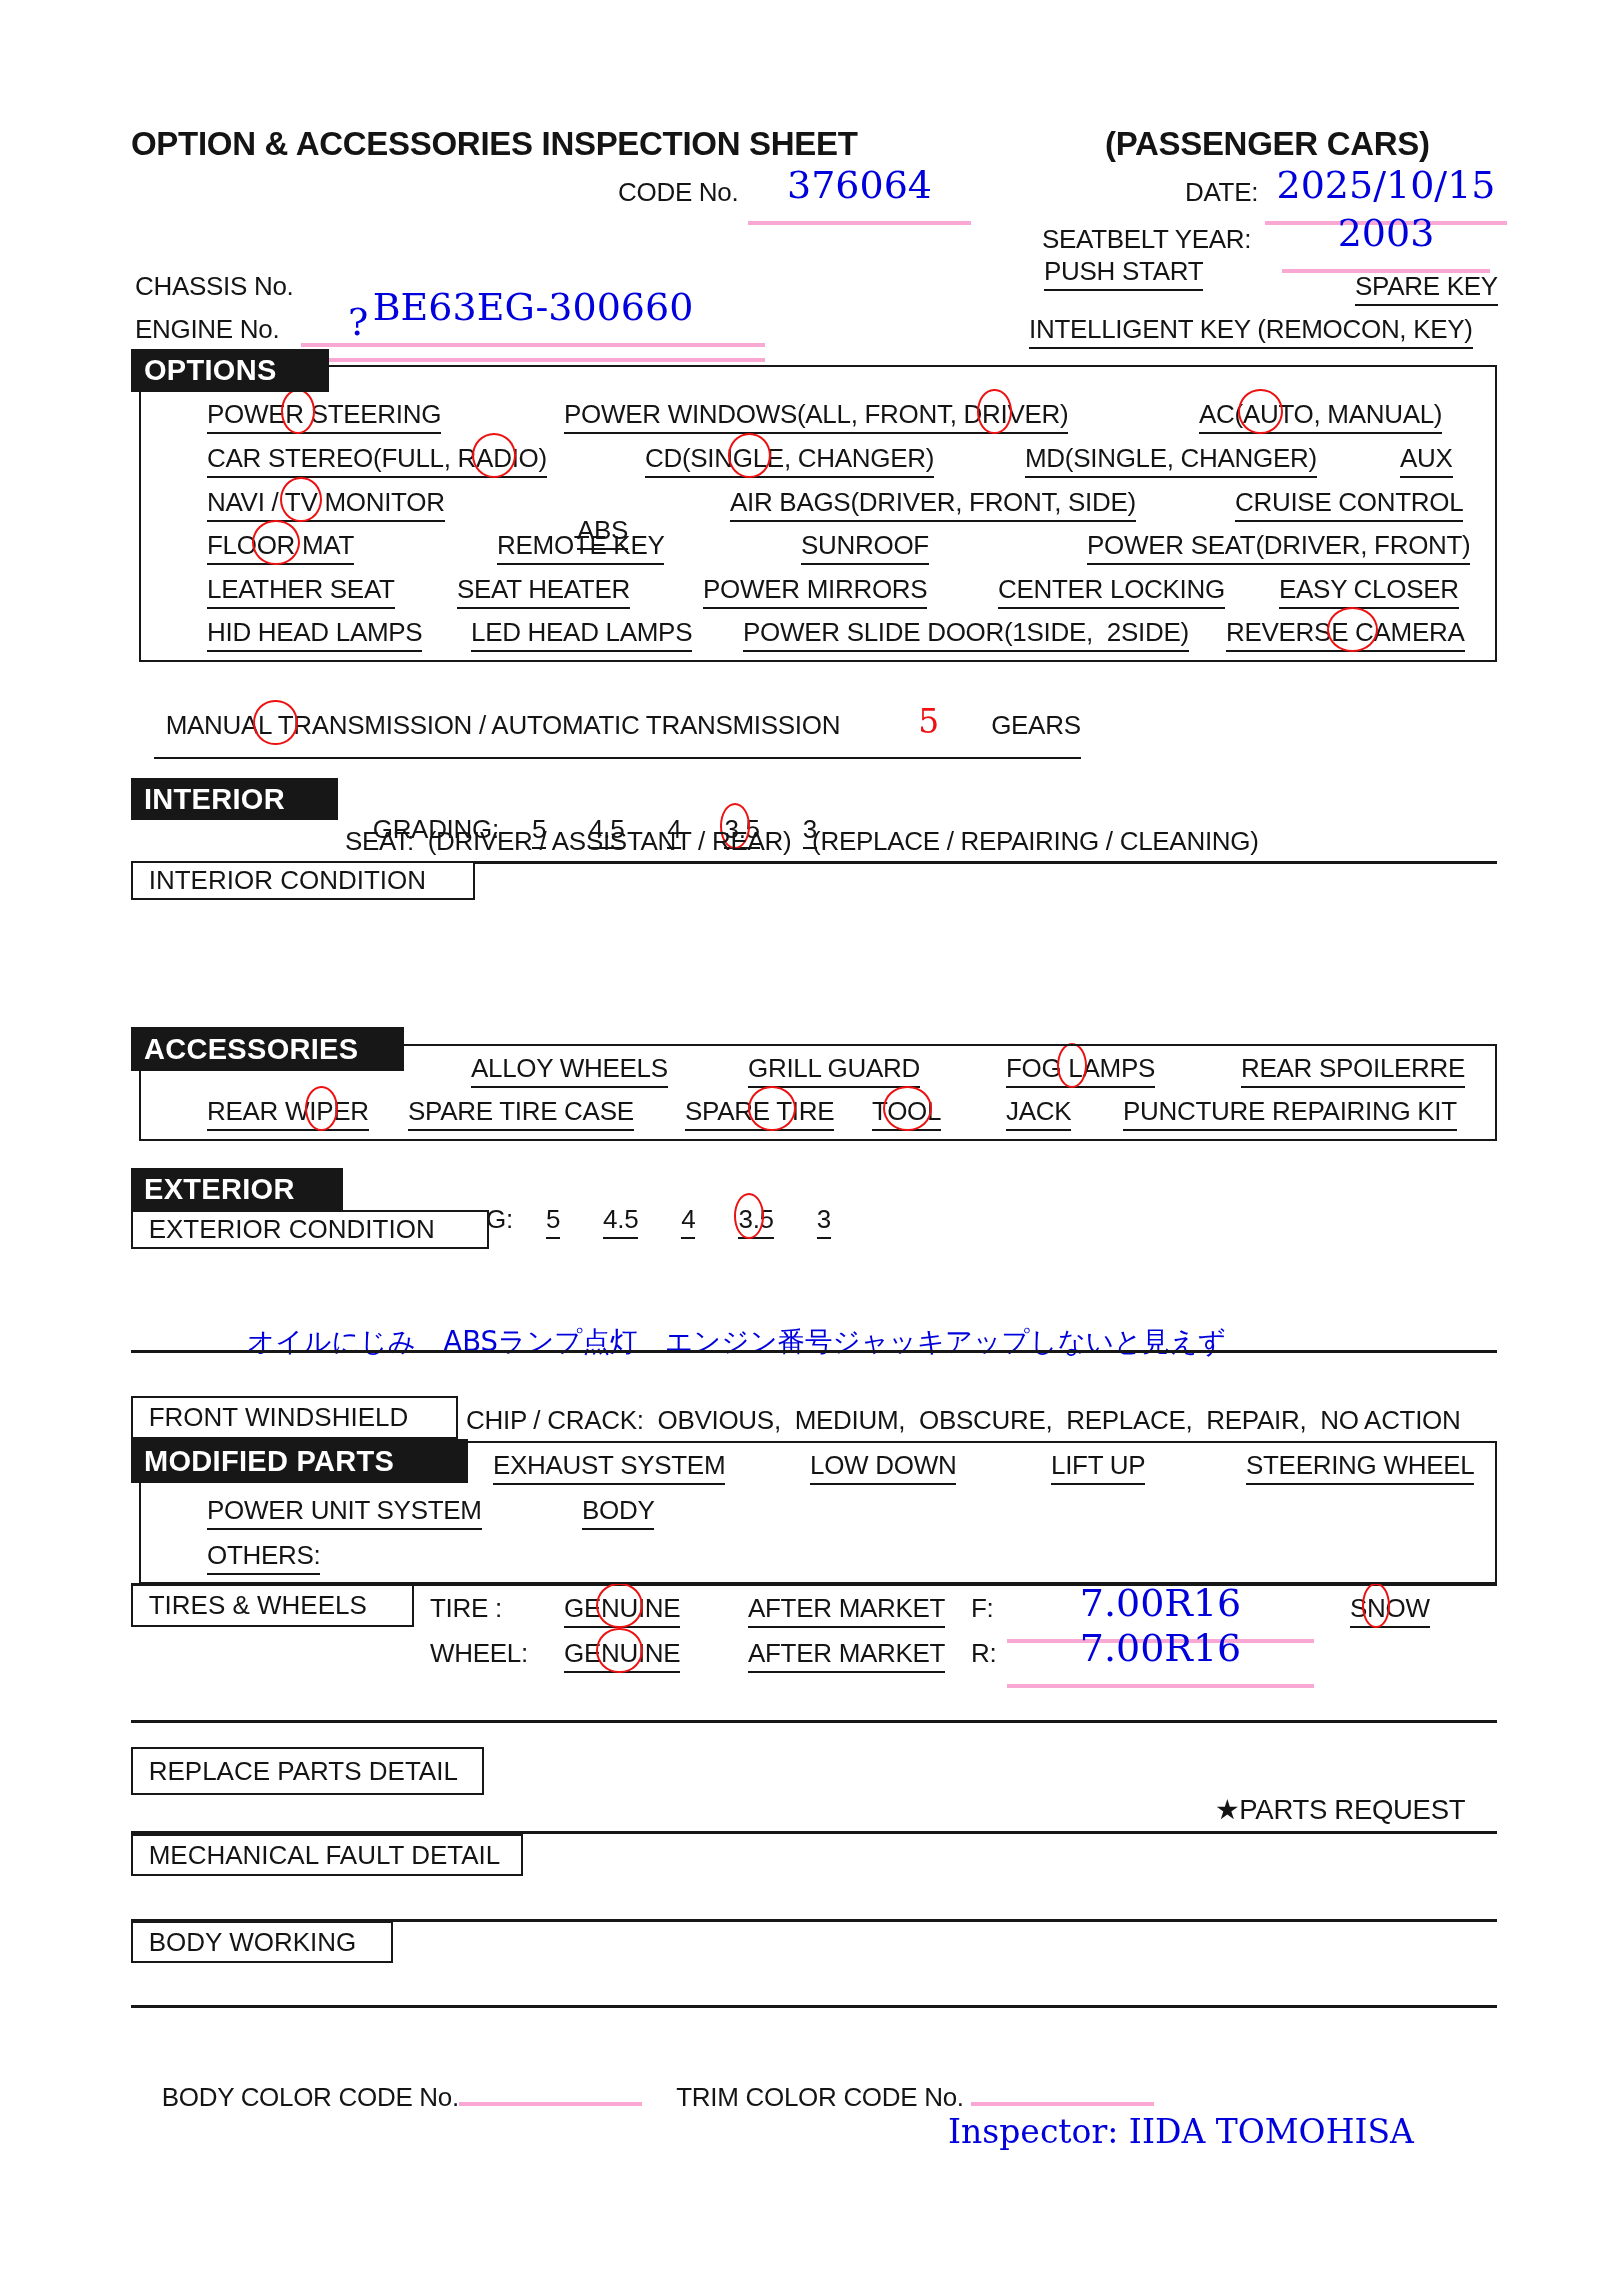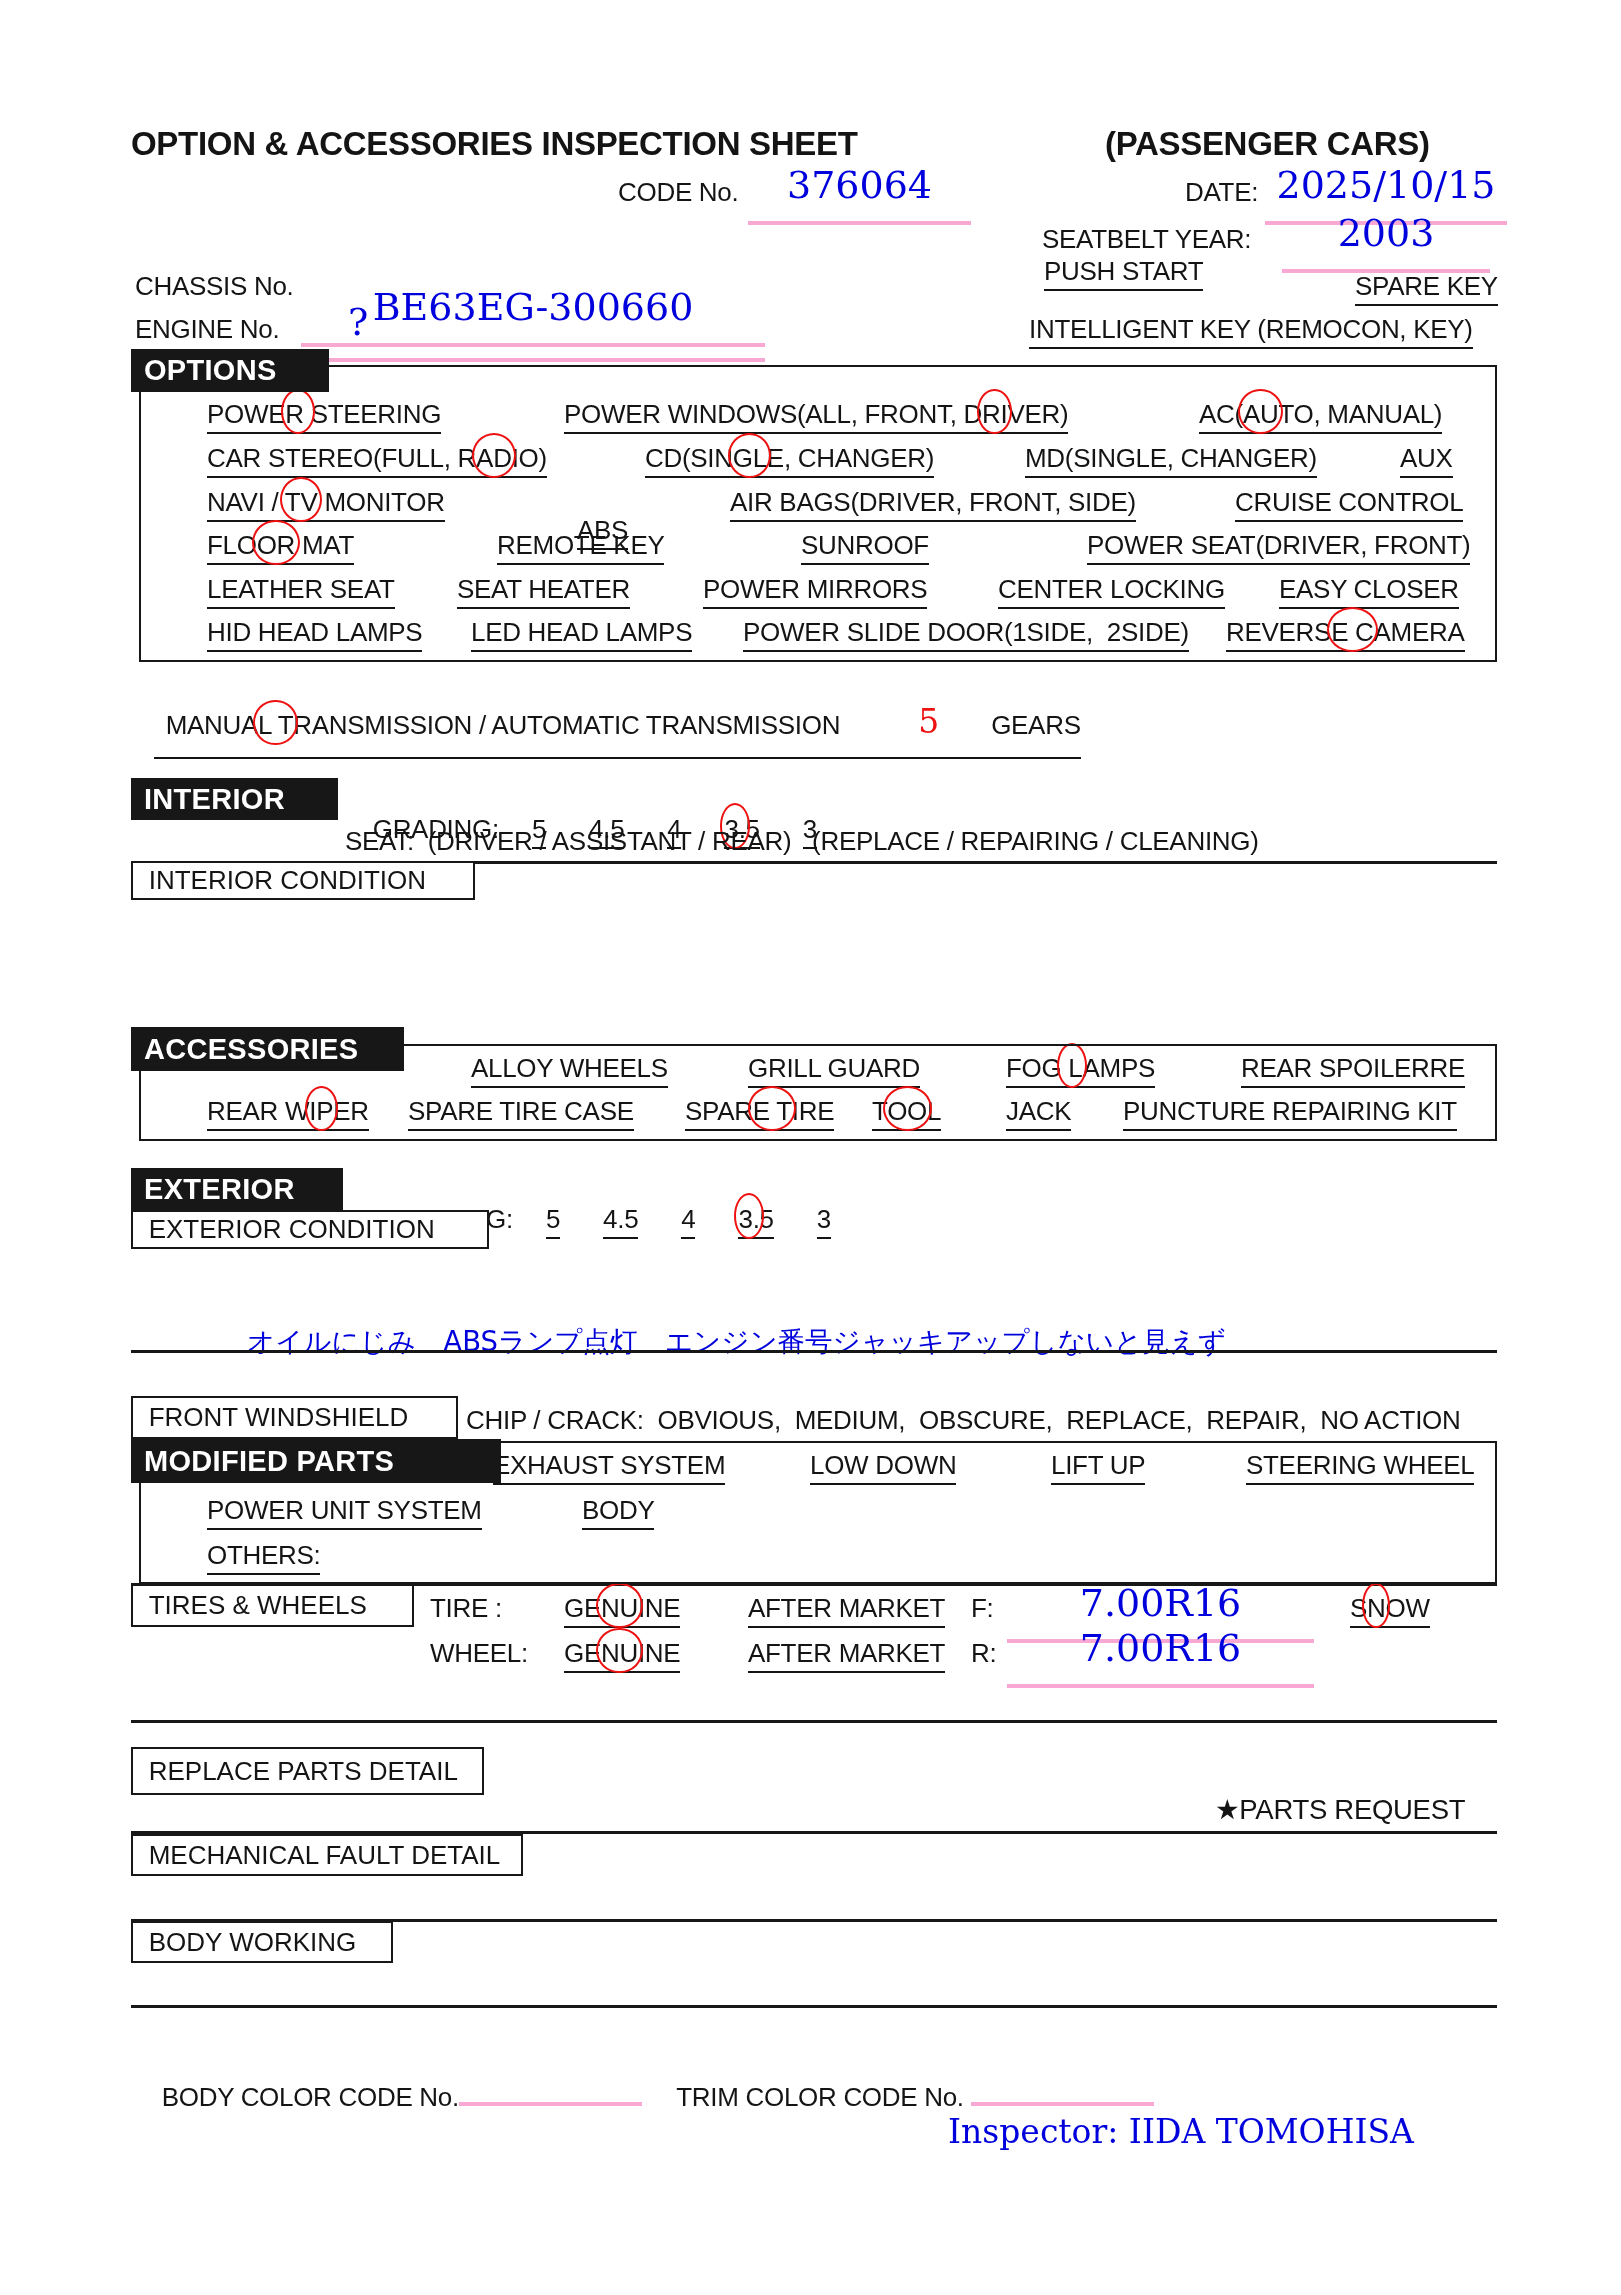--- a/index.html
+++ b/index.html
@@ -122,21 +122,21 @@
   </div>
   <div class="abs wbox" style="left:131px;top:1210px;width:358px;height:39px;">EXTERIOR CONDITION</div>
   <div class="abs note-jp" style="left:247px;top:1324px;">オイルにじみ　ABSランプ点灯　エンジン番号ジャッキアップしないと見えず</div>
 
   <div class="hline" style="left:131px;top:1350px;width:1366px;"></div>
 
   <div class="abs wbox" style="left:131px;top:1396px;width:327px;height:43px;">FRONT WINDSHIELD</div>
   <div class="abs lbl" style="left:466px;top:1406px;">CHIP / CRACK:  OBVIOUS,  MEDIUM,  OBSCURE,  REPLACE,  REPAIR,  NO ACTION</div>
 
   <div class="abs outline" style="left:139px;top:1441px;width:1358px;height:143px;"></div>
-  <div class="abs hdrbox" style="left:131px;top:1439px;width:370px;height:44px;">MODIFIED PARTS</div>
+  <div class="abs hdrbox" style="left:131px;top:1439px;width:337px;height:44px;">MODIFIED PARTS</div>
   <span class="abs lbl u" style="left:493px;top:1451px;">EXHAUST SYSTEM</span>
   <span class="abs lbl u" style="left:810px;top:1451px;">LOW DOWN</span>
   <span class="abs lbl u" style="left:1051px;top:1451px;">LIFT UP</span>
   <span class="abs lbl u" style="left:1206px;top:1451px;margin-left:40px;">STEERING WHEEL</span>
   <span class="abs lbl u" style="left:207px;top:1496px;">POWER UNIT SYSTEM</span>
   <span class="abs lbl u" style="left:582px;top:1496px;">BODY</span>
   <span class="abs lbl u" style="left:207px;top:1541px;">OTHERS:</span>
 
   <div class="hline" style="left:131px;top:1583px;width:1366px;"></div>
   <div class="abs wbox" style="left:131px;top:1584px;width:283px;height:43px;">TIRES &amp; WHEELS</div>

